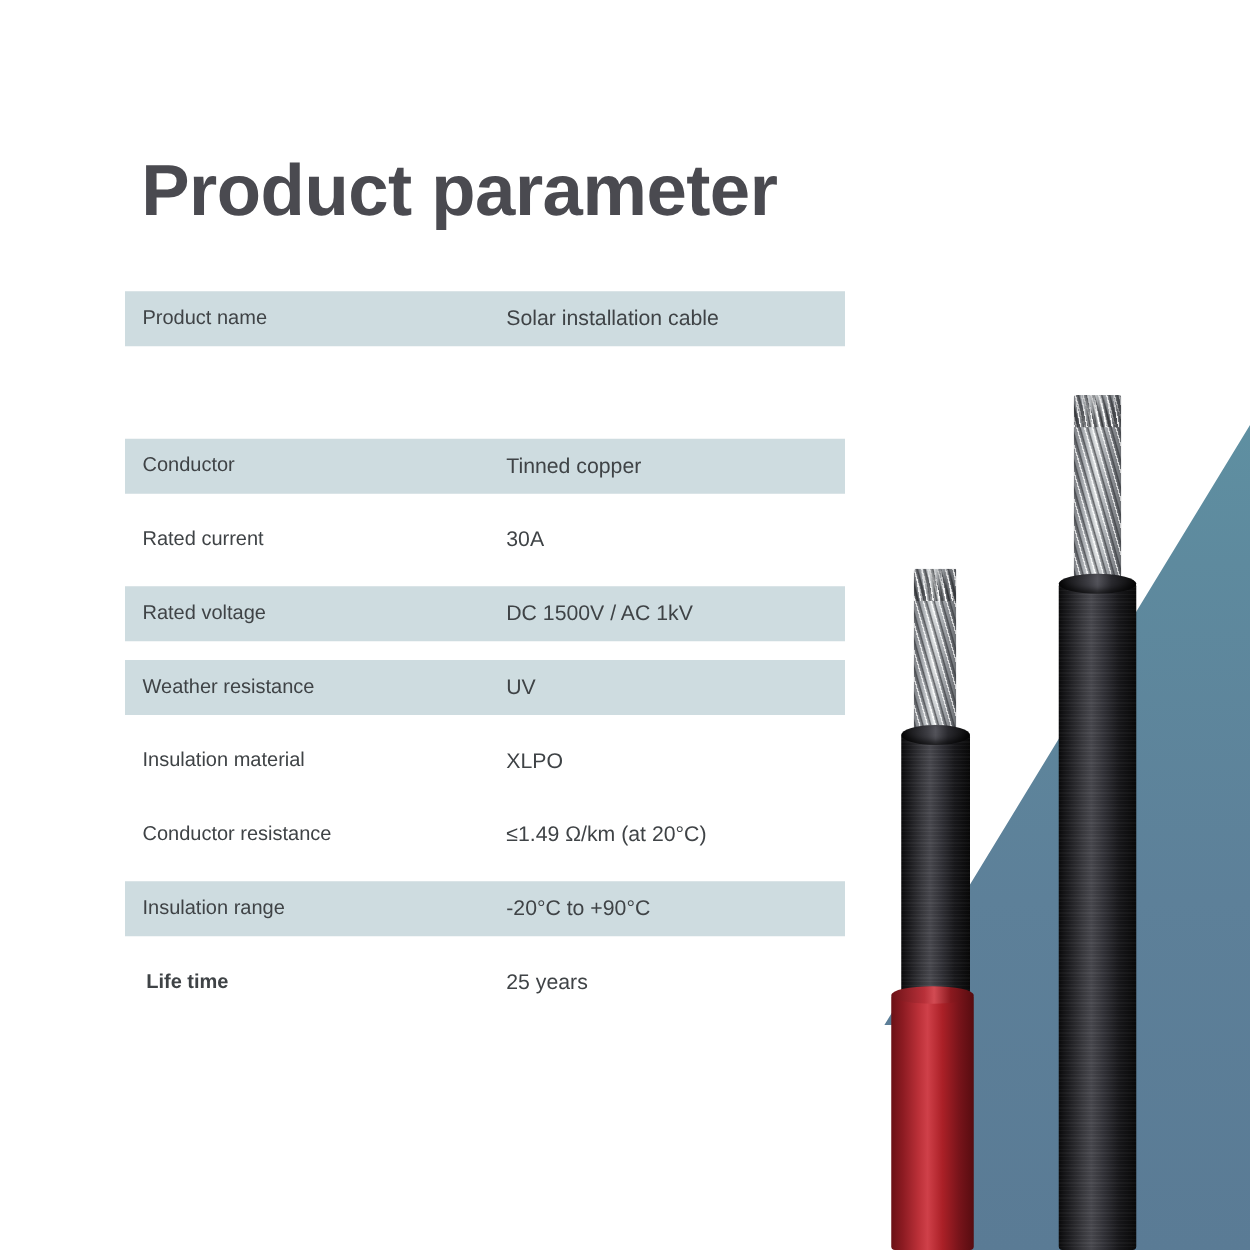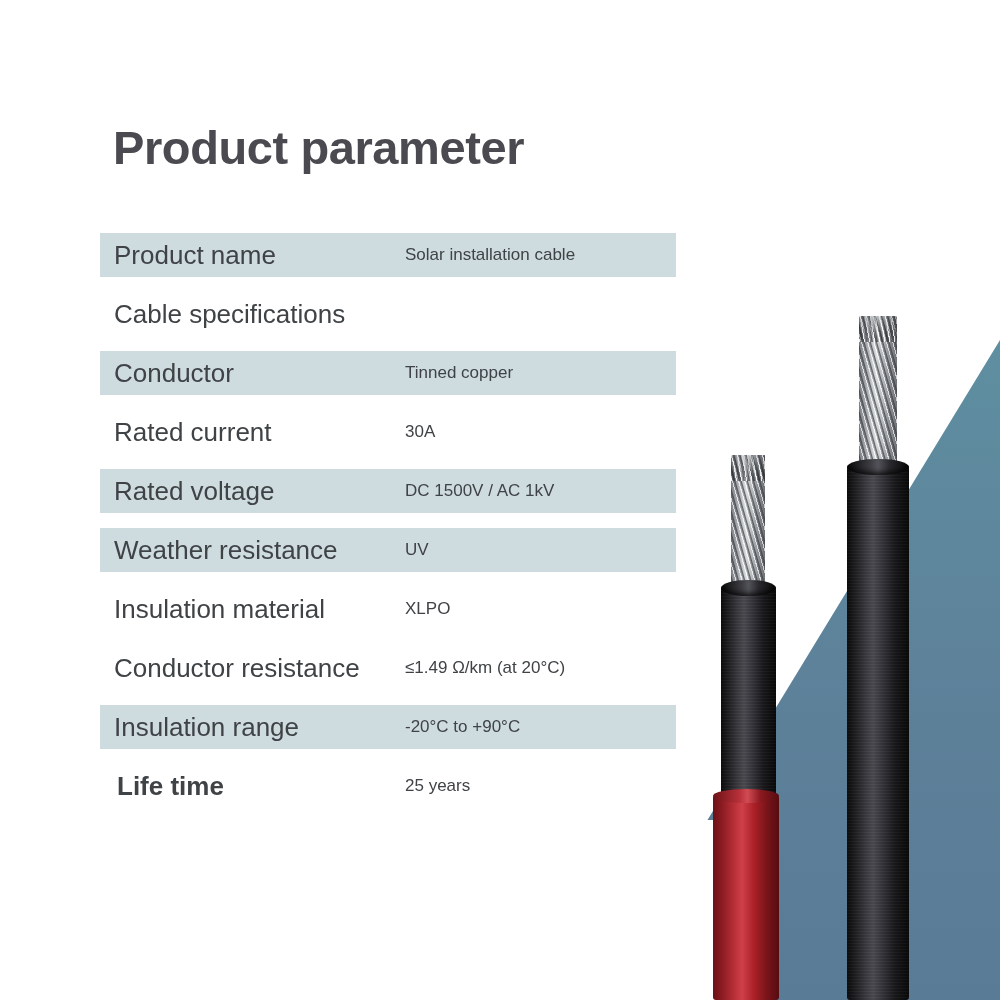--- a/index.html
+++ b/index.html
@@ -173,21 +173,21 @@
     height: 12px;
     border-radius: 50%;
     background: linear-gradient(90deg, #3b3d40 0%, #8d9196 35%, #aeb2b6 50%, #6b6e72 70%, #2e3033 100%);
   }
 
   
   .page-title {
     position: absolute;
     left: 113px;
     top: 123px;
-    font-size: 47px;
+    font-size: 58px;
     line-height: 1.05;
     font-weight: 700;
     letter-spacing: -0.4px;
     color: #4a4a50;
     white-space: nowrap;
   }
 
   
   .spec-table {
     position: absolute;
@@ -203,21 +203,21 @@
     align-items: center;
     background: transparent;
   }
   .spec-row.banded {
     background: #cedce0;
   }
   .spec-label {
     width: 305px;
     padding-left: 14px;
     box-sizing: border-box;
-    font-size: 26px;
+    font-size: 16px;
     color: #3f4346;
     white-space: nowrap;
   }
   .spec-row.indented .spec-label {
     padding-left: 17px;
     font-weight: bold;
   }
   .spec-value {
     flex: 1;
     font-size: 17px;
@@ -270,21 +270,20 @@
   <div class="page-title">Product parameter</div>
 
   <div class="spec-table">
 
     <div class="spec-row banded">
       <div class="spec-label">Product name</div>
       <div class="spec-value">Solar installation cable</div>
     </div>
 
     <div class="spec-row">
-      <div class="spec-label">Cable specifications</div>
     </div>
 
     <div class="spec-row banded">
       <div class="spec-label">Conductor</div>
       <div class="spec-value">Tinned copper</div>
     </div>
 
     <div class="spec-row">
       <div class="spec-label">Rated current</div>
       <div class="spec-value">30A</div>

